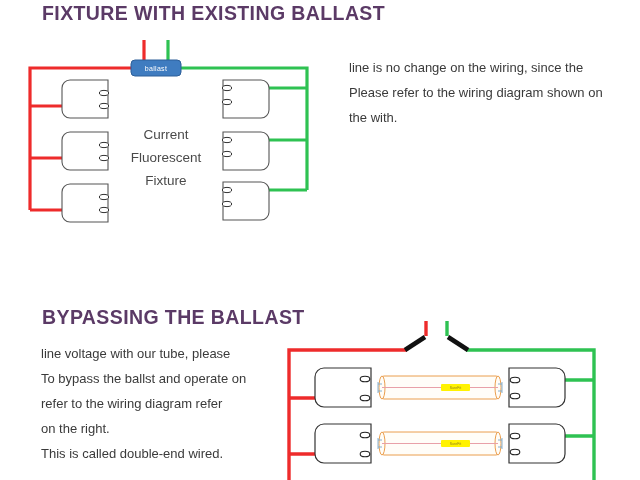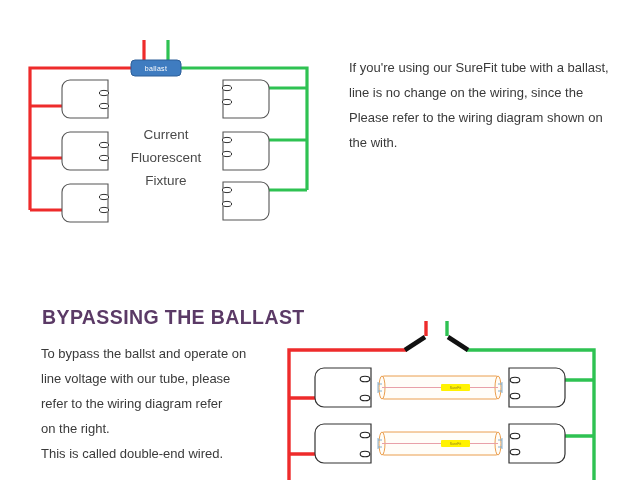--- a/index.html
+++ b/index.html
@@ -73,23 +73,23 @@
     font-size: 3.4px;
     fill: #8a7a20;
     letter-spacing: 0.1px;
   }
 </style>
 </head>
 <body>
 
 <div class="page">
 
+  <div class="section-heading" id="heading-one">FIXTURE WITH EXISTING BALLAST</div>
 
   <div class="body-copy" id="copy-one">
-    <p>If you're using our SureFit tube with a ballast,</p>
     <p>line is no change on the wiring, since the</p>
     <p>Please refer to the wiring diagram shown on</p>
     <p>the with.</p>
   </div>
 
   <div class="diagram" id="diagram-ballast">
     <svg width="310" height="195" viewBox="0 0 310 195">
 
       <g>
 
@@ -168,22 +168,22 @@
         <text class="fixture-label-text" x="148" y="101" text-anchor="middle">Current</text>
         <text class="fixture-label-text" x="148" y="124" text-anchor="middle">Fluorescent</text>
         <text class="fixture-label-text" x="148" y="147" text-anchor="middle">Fixture</text>
       </g>
     </svg>
   </div>
 
   <div class="section-heading" id="heading-two">BYPASSING THE BALLAST</div>
 
   <div class="body-copy" id="copy-two">
+    <p>line voltage with our tube, please</p>
     <p>To bypass the ballst and operate on</p>
-    <p>line voltage with our tube, please</p>
     <p>refer to the wiring diagram refer</p>
     <p>on the right.</p>
     <p>This is called double-end wired.</p>
   </div>
 
   <div class="diagram" id="diagram-bypass">
     <svg width="357" height="164" viewBox="0 0 357 164">
 
       <g>
         <path d="M 143 3 L 143 18" stroke="#ee2b2b" stroke-width="3.4" fill="none"></path>

